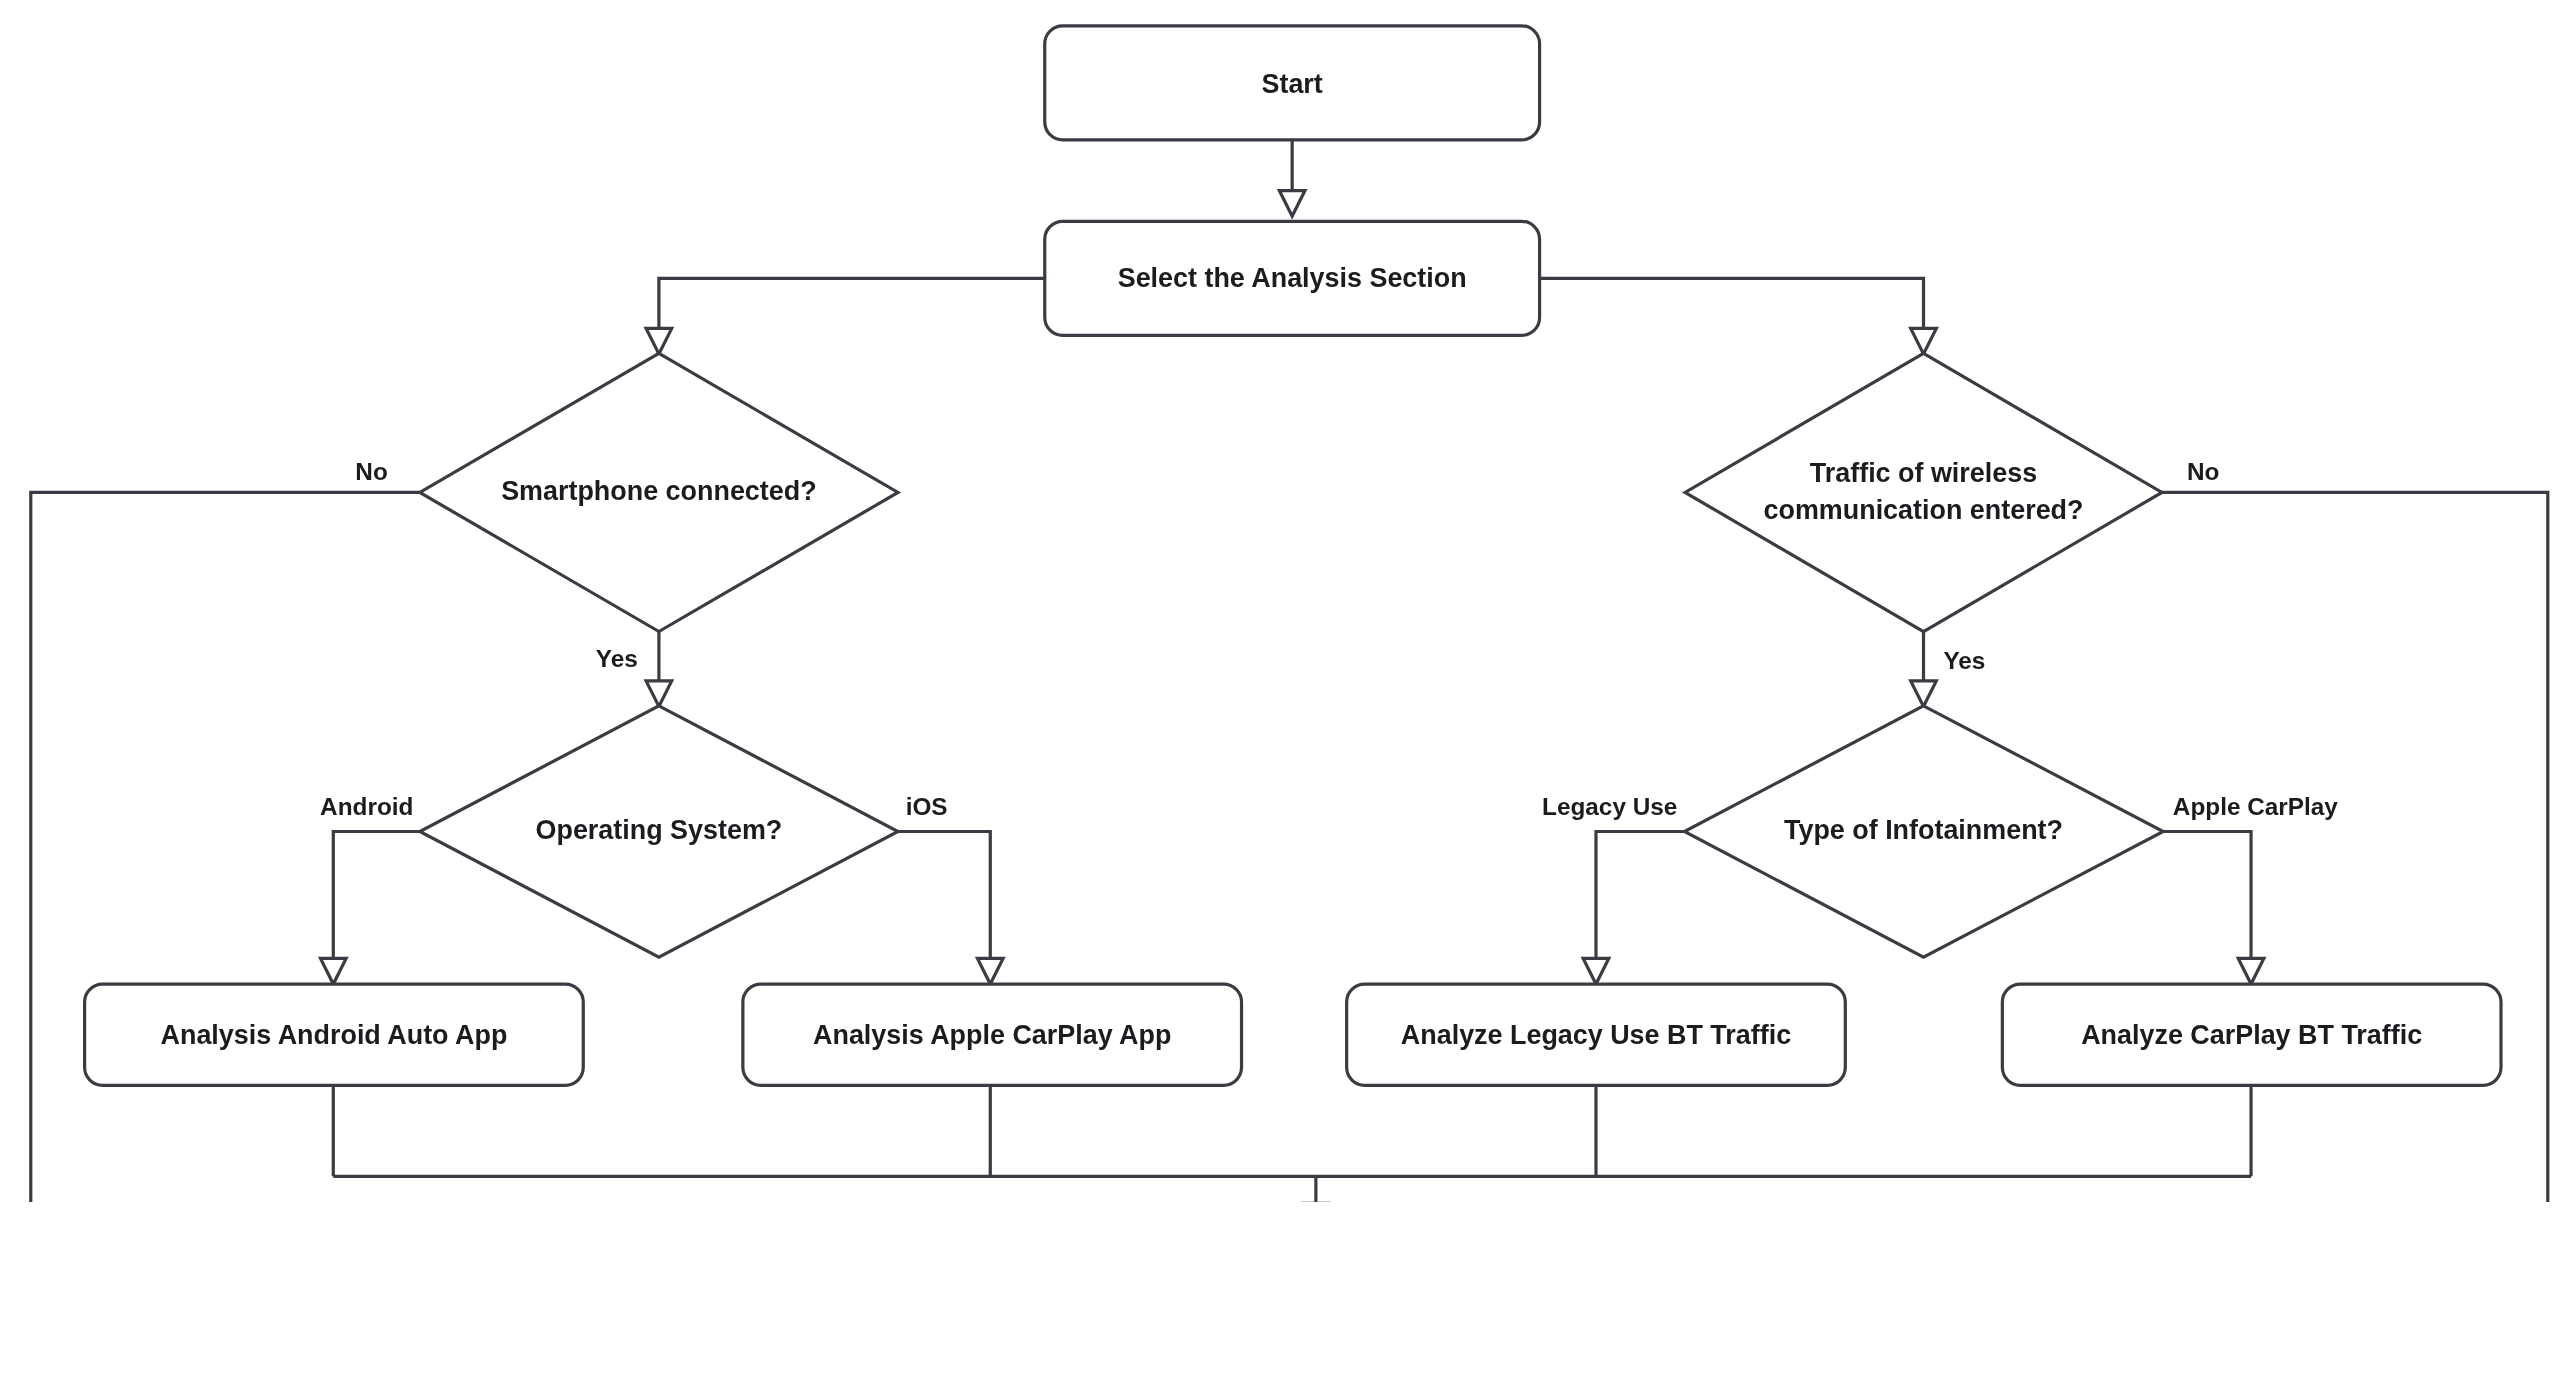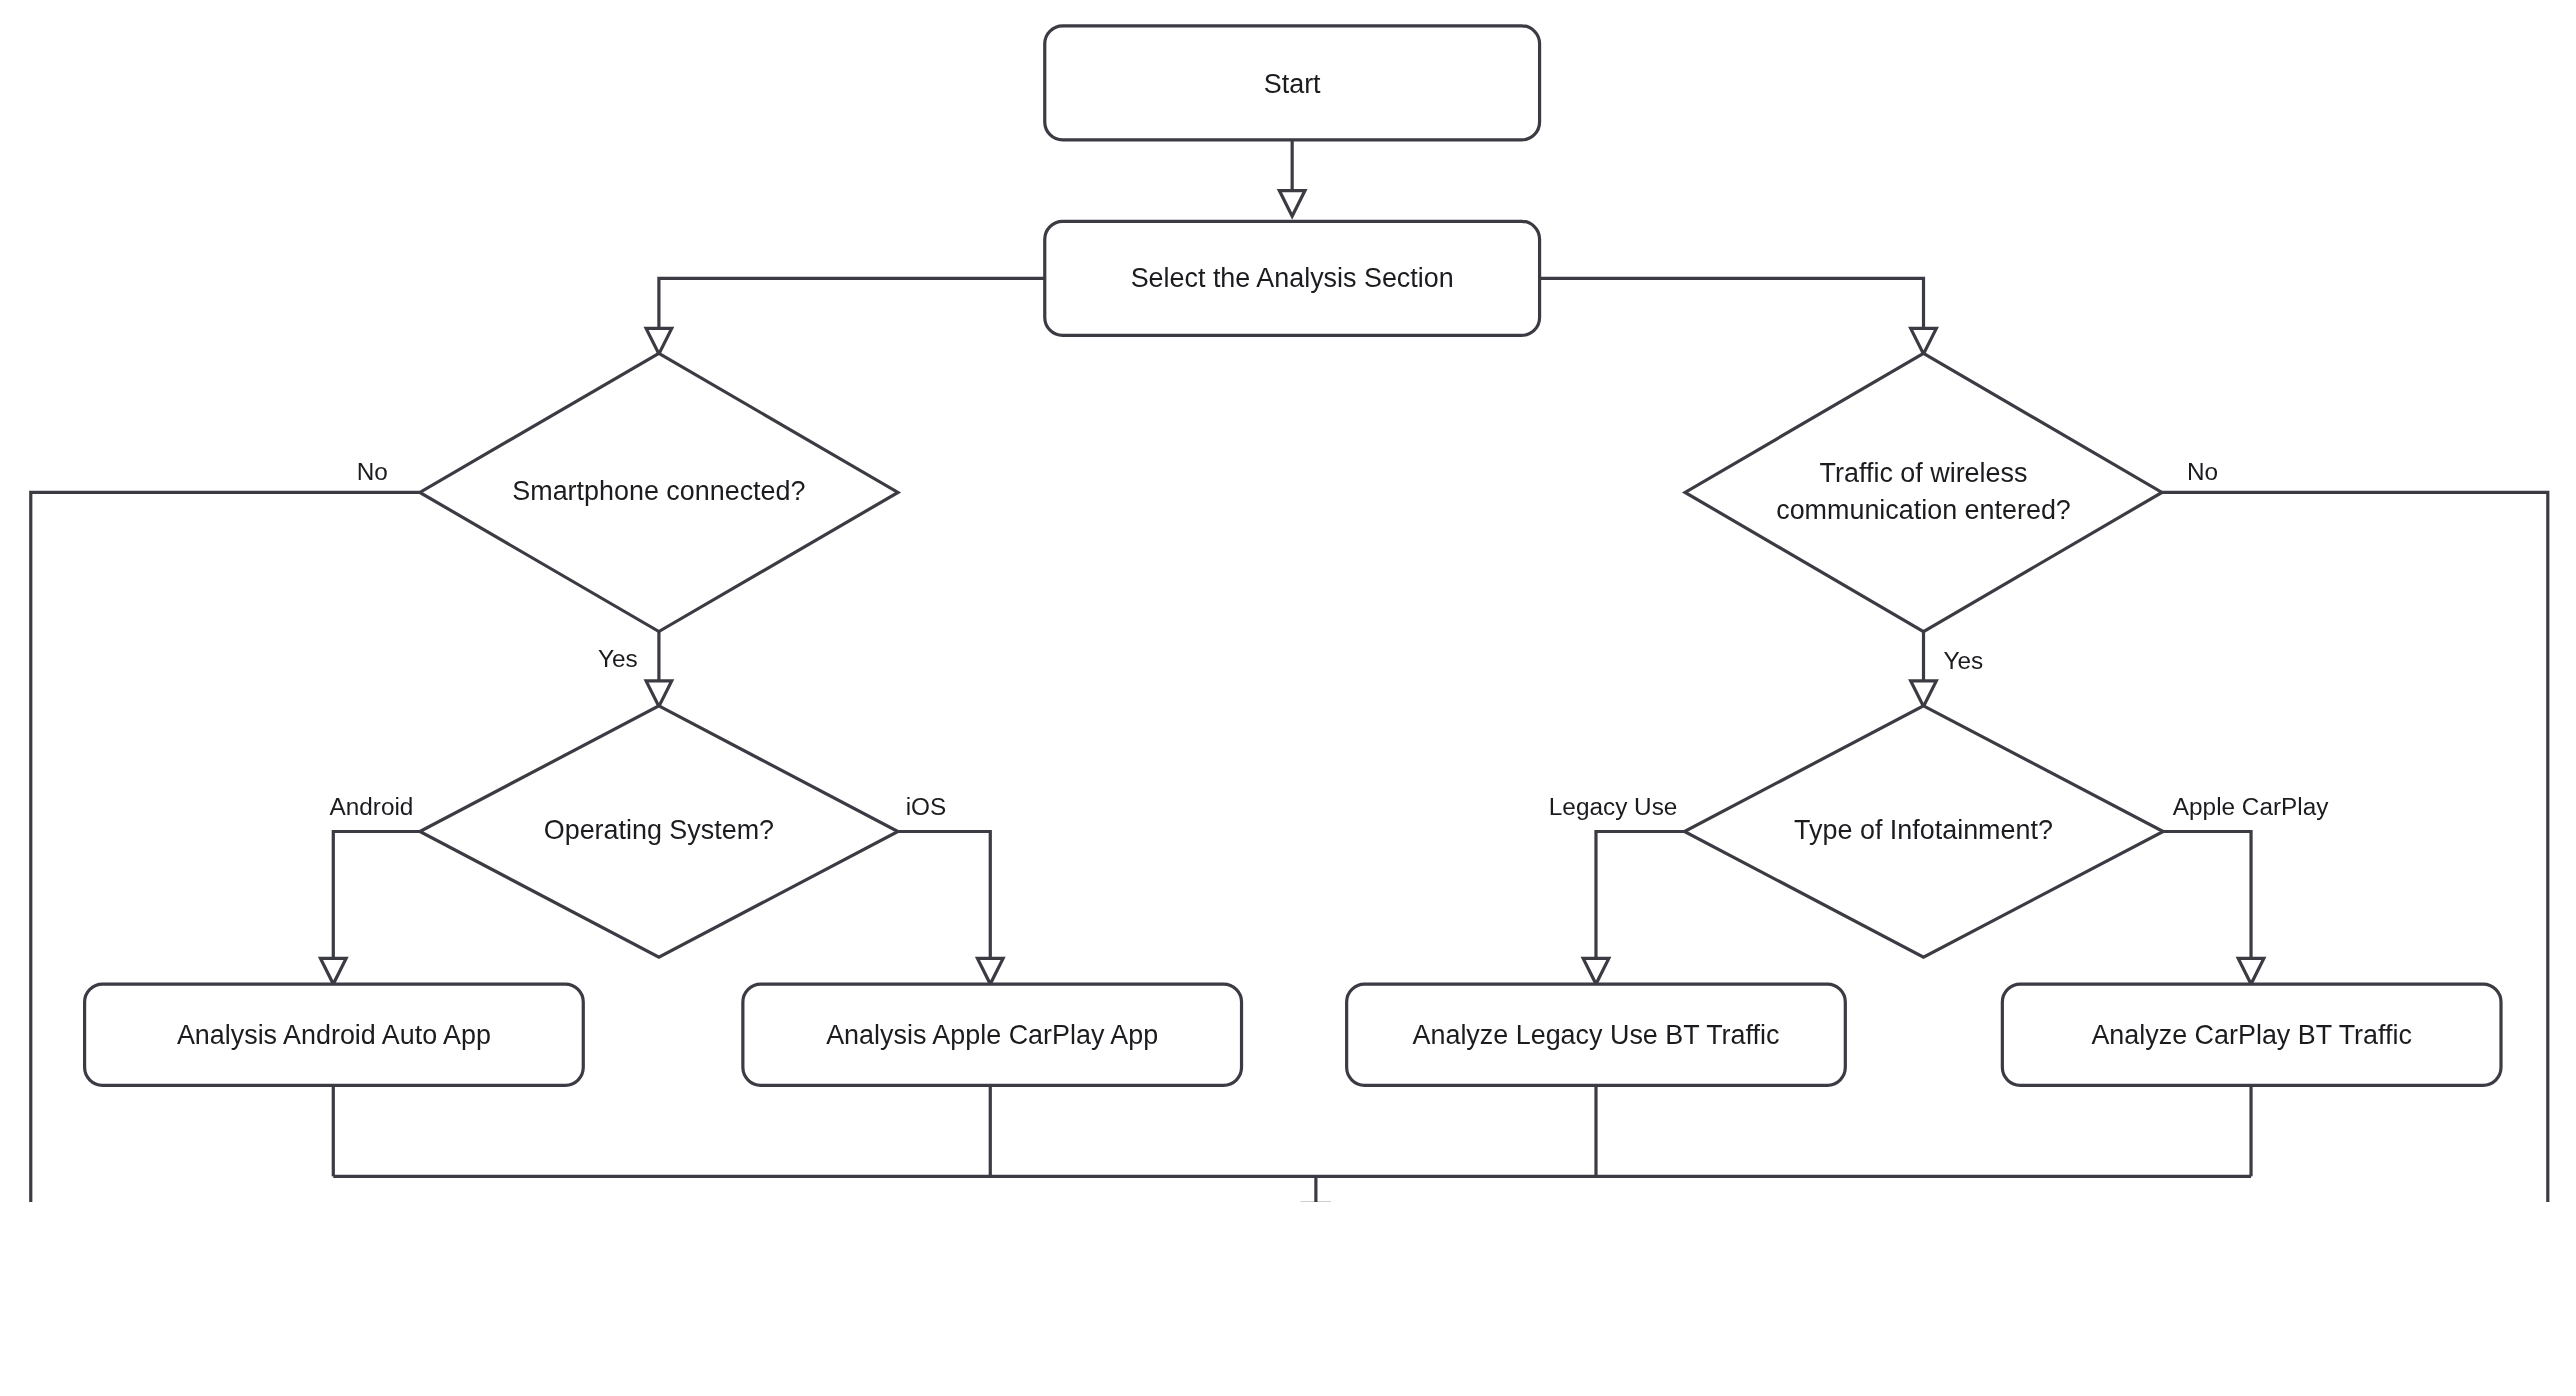--- a/index.html
+++ b/index.html
@@ -7,20 +7,21 @@
   body{
     font-family:"Liberation Sans", sans-serif;
     -webkit-font-smoothing:antialiased;
   }
   #stage{
     position:relative;
     width:2576px;
     height:1202px;
     background:#ffffff;
     overflow:hidden;
+    font-weight:bold;
   }
   svg.canvas{
     position:absolute;
     left:0; top:0;
     width:2576px;
     height:1397px;
     display:block;
   }
   .node-fill{ fill:#ffffff; }
   .node-stroke{ stroke:#3b3b43; stroke-width:5; }

